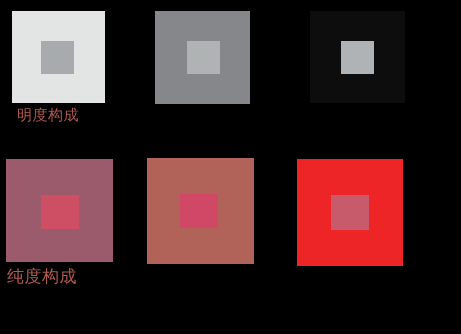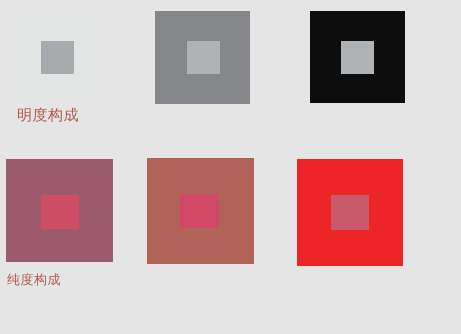--- a/index.html
+++ b/index.html
@@ -50,26 +50,26 @@
   #sw-3 .inner { left: 35px; top: 36px; width: 38px; height: 34px; }
 
   #sw-4 { left: 147px; top: 158px; width: 107px; height: 106px; }
   #sw-4 .inner { left: 33px; top: 36px; width: 38px; height: 34px; }
 
   #sw-5 { left: 297px; top: 159px; width: 106px; height: 107px; }
   #sw-5 .inner { left: 34px; top: 36px; width: 38px; height: 35px; }
 
   
   #cap-0 { left: 17px; top: 106px; font-size: 15px; }
-  #cap-1 { left: 7px;  top: 271px; font-size: 13px; }
+  #cap-1 { left: 7px;  top: 265px; font-size: 17px; }
 </style>
 </head>
 <body style="background: rgb(253, 253, 253);">
 
-<div id="canvas" style="background: #e5e5e5;">
+<div id="canvas" style="background: #000000;">
 
   <div class="swatch" id="sw-0" style="background: rgb(227, 228, 228);">
     <div class="inner" style="background: rgb(168, 171, 173);"></div>
   </div>
 
   <div class="swatch" id="sw-1" style="background: rgb(133, 135, 139);">
     <div class="inner" style="background: rgb(176, 179, 180);"></div>
   </div>
 
   <div class="swatch" id="sw-2" style="background: rgb(13, 13, 13);">

